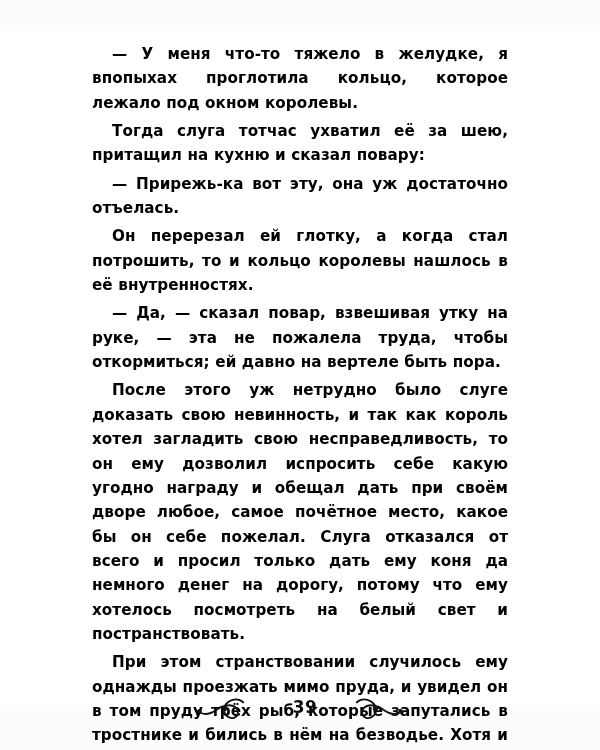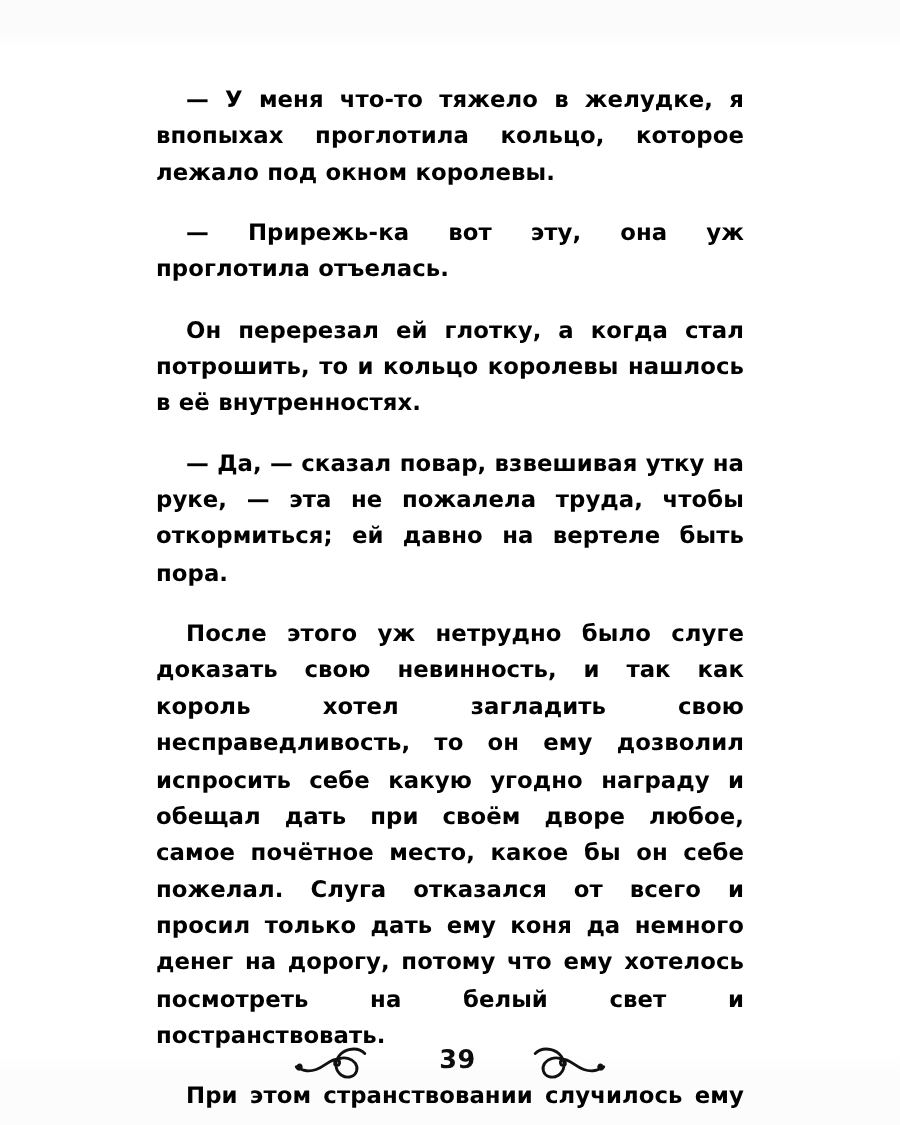--- a/index.html
+++ b/index.html
@@ -29,21 +29,21 @@
   }
 
   .text-block {
     position: absolute;
     left: 88px;
     top: 38px;
     width: 424px;
   }
 
   p.para {
-    margin: 16px;
+    margin: 4px;
     text-align: justify;
     text-indent: 20px;
     font-size: 15.2px;
     line-height: 24.35px;
     font-weight: 600;
     letter-spacing: 0.05px;
     word-spacing: 0.2px;
     -webkit-font-smoothing: antialiased;
     hyphens: manual;
   }
@@ -92,21 +92,22 @@
     padding-left: 10px;
   }
 </style>
 </head>
 <body>
 
 <div class="page">
 
   <div class="text-block">
     <p class="para">— У меня что-то тяжело в желудке, я впопыхах проглотила кольцо, которое лежало под окном королевы.</p>
-    <p class="para">— Прирежь-ка вот эту, она уж проглотила отъелась.</p>
+    <p class="para">Тогда слуга тотчас ухватил её за шею, притащил на кухню и сказал повару:</p>
+    <p class="para">— Прирежь-ка вот эту, она уж достаточно отъелась.</p>
     <p class="para">Он перерезал ей глотку, а когда стал потрошить, то и кольцо королевы нашлось в её внутренностях.</p>
     <p class="para">— Да, — сказал повар, взвешивая утку на руке, — эта не пожалела труда, чтобы откормиться; ей давно на вертеле быть пора.</p>
     <p class="para">После этого уж нетрудно было слуге доказать свою невинность, и так как король хотел загладить свою несправедливость, то он ему дозволил испросить себе какую угодно награду и обещал дать при своём дворе любое, самое почётное место, какое бы он себе пожелал. Слуга отказался от всего и просил только дать ему коня да немного денег на дорогу, потому что ему хотелось посмотреть на белый свет и постранствовать.</p>
     <p class="para">При этом странствовании случилось ему однажды проезжать мимо пруда, и увидел он в том пруду трёх рыб, которые запутались в тростнике и бились в нём на безводье. Хотя и говорят о рыбах, будто они немы, однако же слуга явственно услышал их жалобы на то, что им предстоит так бедственно погибнуть.</p>
   </div>
 
   <div class="footer">
 
     <svg class="ornament left" viewBox="0 0 62 26" aria-hidden="true">
       <path d="M2.5 16.2

